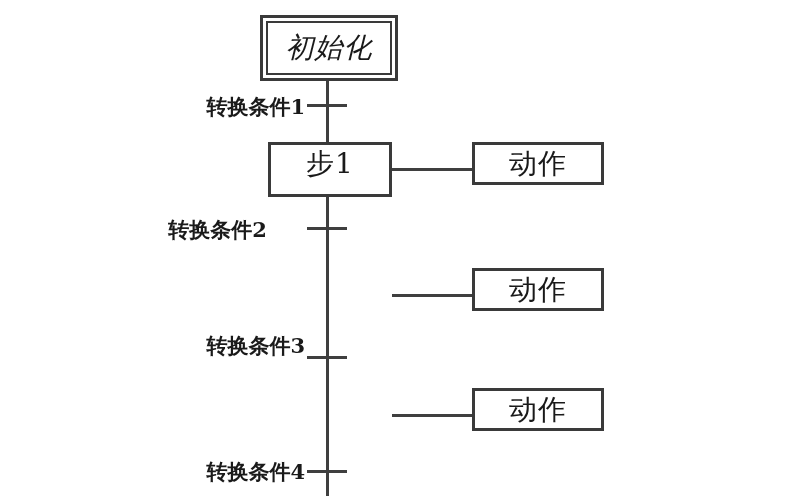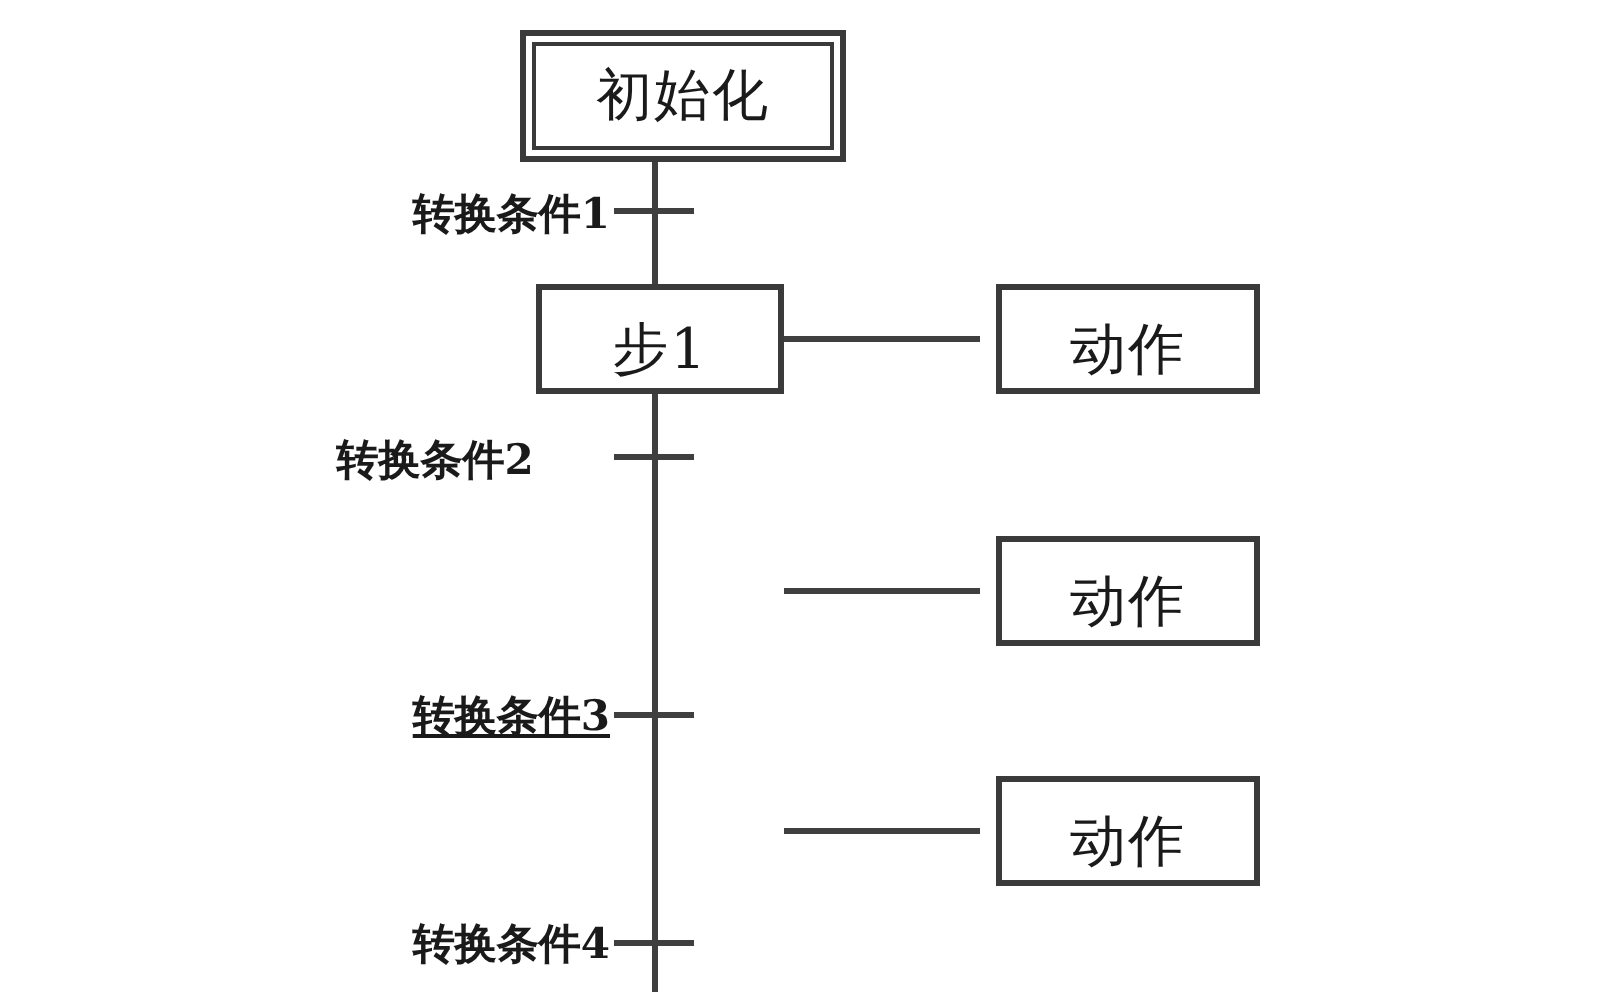--- a/index.html
+++ b/index.html
@@ -33,40 +33,41 @@
     left: 307px;
     background: var(--line);
     z-index: 3;
   }
   .box {
     position: absolute;
     box-sizing: border-box;
     border: 3px solid var(--border);
     background: #ffffff;
     display: flex;
-    align-items: flex-end;
+    align-items: flex-start;
     justify-content: center;
     font-size: 28px;
     color: var(--text);
     z-index: 2;
     letter-spacing: 1px;
   }
   .step-box { left: 268px; width: 124px; height: 55px; }
-  .action-box { left: 498px; width: 132px; height: 55px; }
+  .action-box { left: 472px; width: 132px; height: 43px; }
   .init-outer {
     position: absolute;
     left: 260px;
     top: 15px;
-    width: 163px;
+    width: 138px;
     height: 66px;
     box-sizing: border-box;
     border: 3px solid var(--border);
     background: #ffffff;
     padding: 3px;
     z-index: 2;
+    font-style: italic;
   }
   .init-inner {
     box-sizing: border-box;
     border: 2px solid var(--border);
     width: 100%;
     height: 100%;
     display: flex;
     align-items: center;
     justify-content: center;
     font-size: 28px;
@@ -110,21 +111,21 @@
 
   <div class="crossbar" style="top:227px;"></div>
   <div class="t-label" style="top:214px;text-align:center;">转换条件2</div>
 
   <div class="hline" style="left:392px; top:294px; width:98px;"></div>
   <div class="box action-box" style="top:268px;">
     <span>动作</span>
   </div>
 
   <div class="crossbar" style="top:356px;"></div>
-  <div class="t-label" style="top:342px;text-decoration:underline;">转换条件3</div>
+  <div class="t-label" style="top:330px;">转换条件3</div>
 
   <div class="hline" style="left:392px; top:414px; width:98px;"></div>
   <div class="box action-box" style="top:388px;">
     <span>动作</span>
   </div>
 
   <div class="crossbar" style="top:470px;"></div>
   <div class="t-label" style="top:456px;">转换条件4</div>
 
 </div>

